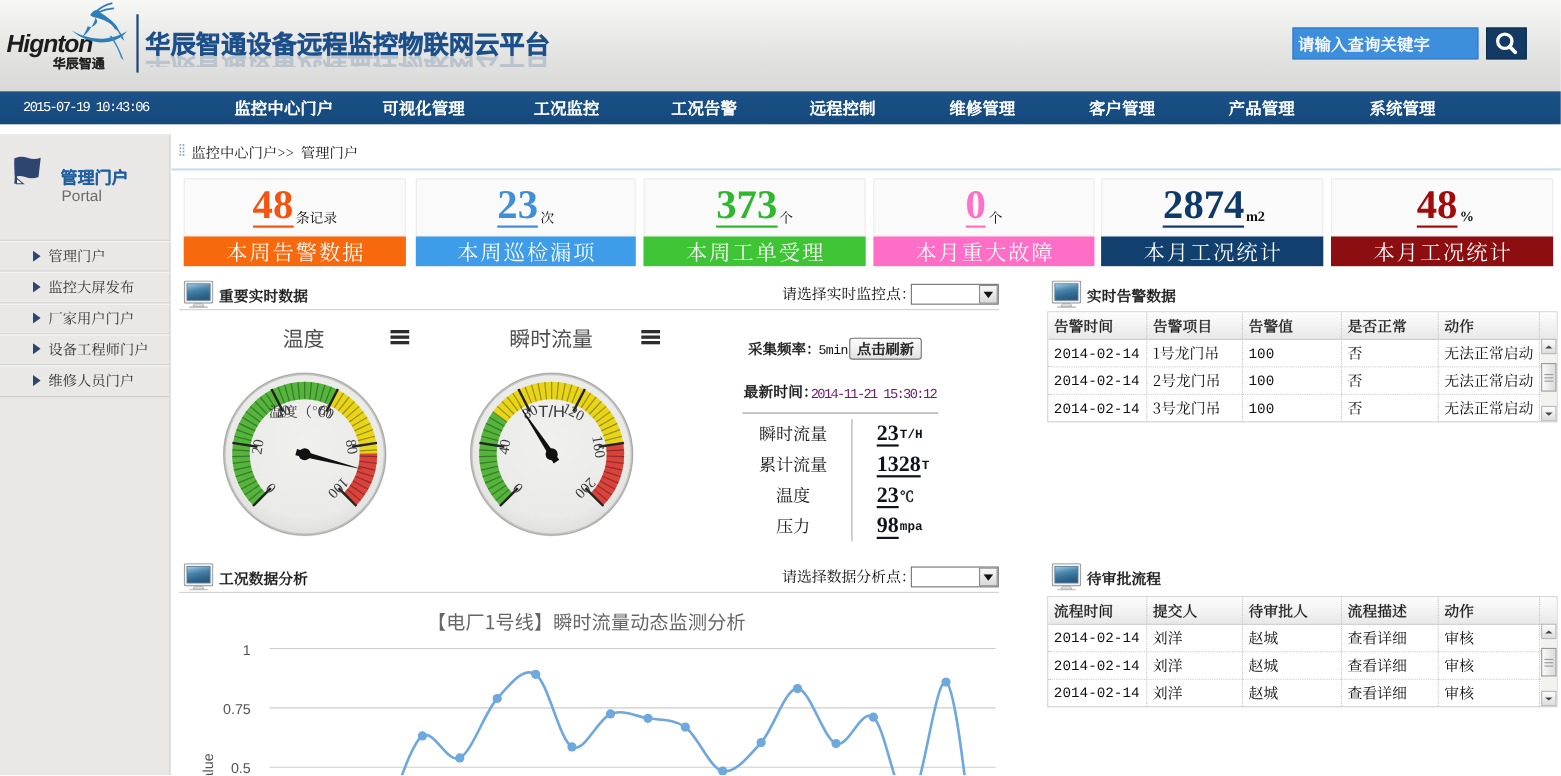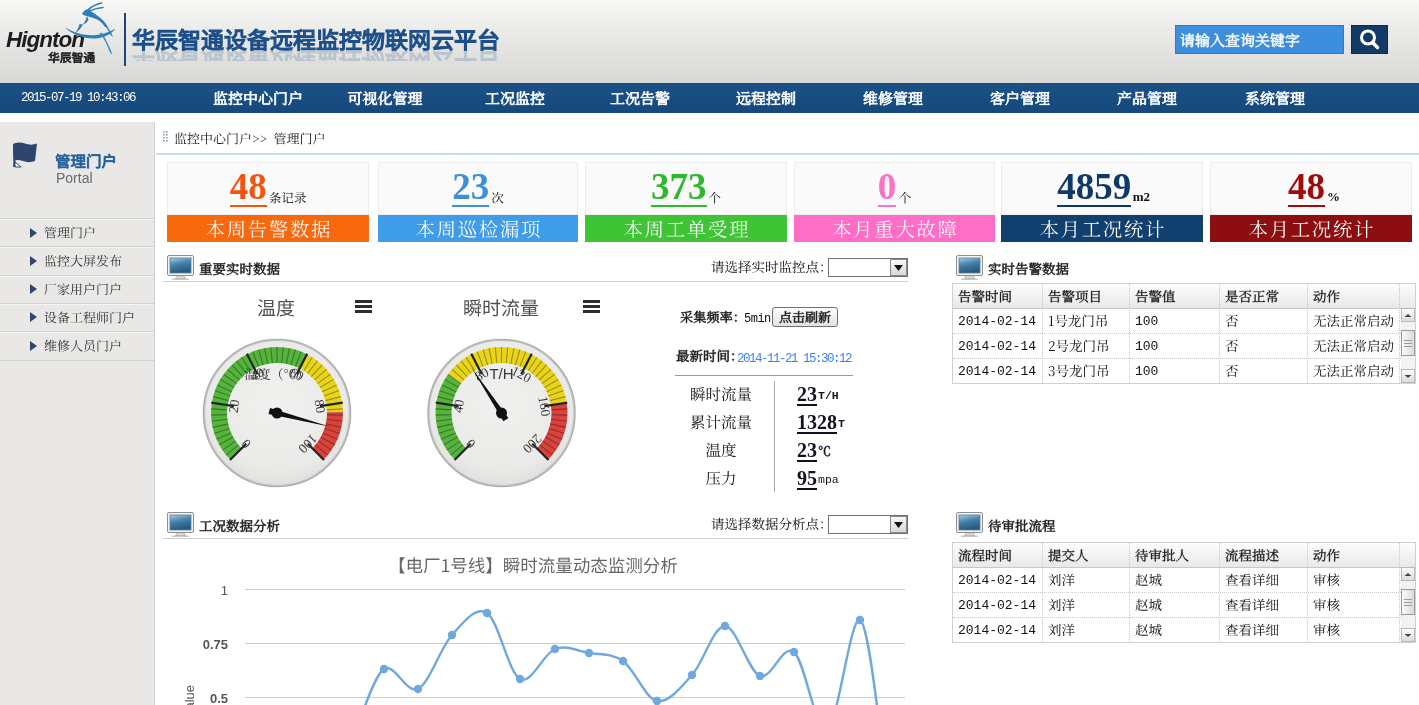--- a/index.html
+++ b/index.html
@@ -247,21 +247,21 @@
 <div style="position:absolute;left:378px;top:215px;width:200px;height:27px;background:#3e9ce8"></div>
 <div style="position:absolute;left:452.15px;top:167.5px;font-family:'Liberation Serif',monospace;font-size:37px;color:#3e8ed8;font-weight:bold;line-height:1;white-space:nowrap;border-bottom:2px solid #3e8ed8">23</div>
 <div style="position:absolute;left:585px;top:162px;width:202px;height:53px;background:#fafafa;border:1px solid #ececec;box-sizing:border-box"></div>
 <div style="position:absolute;left:585px;top:215px;width:202px;height:27px;background:#3fc435"></div>
 <div style="position:absolute;left:651.1px;top:167.5px;font-family:'Liberation Serif',monospace;font-size:37px;color:#2eb82e;font-weight:bold;line-height:1;white-space:nowrap;border-bottom:2px solid #2eb82e">373</div>
 <div style="position:absolute;left:794px;top:162px;width:201px;height:53px;background:#fafafa;border:1px solid #ececec;box-sizing:border-box"></div>
 <div style="position:absolute;left:794px;top:215px;width:201px;height:27px;background:#fe6ec6"></div>
 <div style="position:absolute;left:877.7px;top:167.5px;font-family:'Liberation Serif',monospace;font-size:37px;color:#ff70c8;font-weight:bold;line-height:1;white-space:nowrap;border-bottom:2px solid #ff70c8">0</div>
 <div style="position:absolute;left:1001px;top:162px;width:202px;height:53px;background:#fafafa;border:1px solid #ececec;box-sizing:border-box"></div>
 <div style="position:absolute;left:1001px;top:215px;width:202px;height:27px;background:#11406f"></div>
-<div style="position:absolute;left:1057.3px;top:167.5px;font-family:'Liberation Serif',monospace;font-size:37px;color:#0f3a68;font-weight:bold;line-height:1;white-space:nowrap;border-bottom:2px solid #0f3a68">4859</div>
+<div style="position:absolute;left:1057.3px;top:167.5px;font-family:'Liberation Serif',monospace;font-size:37px;color:#0f3a68;font-weight:bold;line-height:1;white-space:nowrap;border-bottom:2px solid #0f3a68">2874</div>
 <div style="position:absolute;left:1132.7px;top:190px;font-family:'Liberation Serif',monospace;font-size:13px;color:#111;font-weight:bold;line-height:1;white-space:nowrap">m2</div>
 <div style="position:absolute;left:1210px;top:162px;width:202px;height:53px;background:#fafafa;border:1px solid #ececec;box-sizing:border-box"></div>
 <div style="position:absolute;left:1210px;top:215px;width:202px;height:27px;background:#8c0e10"></div>
 <div style="position:absolute;left:1287.9px;top:167.5px;font-family:'Liberation Serif',monospace;font-size:37px;color:#a00c0c;font-weight:bold;line-height:1;white-space:nowrap;border-bottom:2px solid #a00c0c">48</div>
 <div style="position:absolute;left:1327.1px;top:190px;font-family:'Liberation Serif',monospace;font-size:13px;color:#111;font-weight:bold;line-height:1;white-space:nowrap">%</div>
 <svg width="0" height="0" style="position:absolute">
       <defs>
 <linearGradient id="scr" x1="0" y1="0" x2="0.3" y2="1">
 <stop offset="0" stop-color="#a8cfe4"></stop>
           <stop offset="0.45" stop-color="#4985ad"></stop>
@@ -462,30 +462,30 @@
       </g>
     </svg>
 <div style="position:absolute;left:355px;top:300px;width:17px;height:2.6px;background:#2d2d2d"></div>
 <div style="position:absolute;left:355px;top:305px;width:17px;height:2.6px;background:#2d2d2d"></div>
 <div style="position:absolute;left:355px;top:310px;width:17px;height:2.6px;background:#2d2d2d"></div>
 <div style="position:absolute;left:583px;top:300px;width:17px;height:2.6px;background:#2d2d2d"></div>
 <div style="position:absolute;left:583px;top:305px;width:17px;height:2.6px;background:#2d2d2d"></div>
 <div style="position:absolute;left:583px;top:310px;width:17px;height:2.6px;background:#2d2d2d"></div>
 <div style="position:absolute;left:744px;top:313px;font-family:'Liberation Mono',monospace;font-size:12px;color:#111;font-weight:normal;line-height:1;white-space:nowrap;letter-spacing:-0.5px">5min</div>
 <div style="position:absolute;left:772px;top:307px;width:66px;height:20px;background:linear-gradient(#fdfdfd,#e2e2e2);border:1px solid #707070;border-radius:3px;box-sizing:border-box"></div>
-<div style="position:absolute;left:737px;top:353px;font-family:'Liberation Mono',monospace;font-size:12.5px;color:#3b82f6;font-weight:normal;line-height:1;white-space:nowrap;letter-spacing:-1.5px">2014-11-21 15:30:12</div>
+<div style="position:absolute;left:737px;top:353px;font-family:'Liberation Mono',monospace;font-size:12.5px;color:#701a75;font-weight:normal;line-height:1;white-space:nowrap;letter-spacing:-1.5px">2014-11-21 15:30:12</div>
 <div style="position:absolute;left:675px;top:375px;width:178px;height:1px;background:#999"></div>
 <div style="position:absolute;left:774px;top:381px;width:1px;height:111px;background:#aaa"></div>
 <div style="position:absolute;left:797px;top:384px;font-family:'Liberation Serif',monospace;font-size:20px;color:#10131f;font-weight:bold;line-height:1;white-space:nowrap;border-bottom:2px solid #10131f">23</div>
 <div style="position:absolute;left:818px;top:390px;font-family:'Liberation Mono',monospace;font-size:11.5px;color:#10131f;font-weight:bold;line-height:1;white-space:nowrap">T/H</div>
 <div style="position:absolute;left:797px;top:412px;font-family:'Liberation Serif',monospace;font-size:20px;color:#10131f;font-weight:bold;line-height:1;white-space:nowrap;border-bottom:2px solid #10131f">1328</div>
 <div style="position:absolute;left:838px;top:418px;font-family:'Liberation Mono',monospace;font-size:11.5px;color:#10131f;font-weight:bold;line-height:1;white-space:nowrap">T</div>
 <div style="position:absolute;left:797px;top:440px;font-family:'Liberation Serif',monospace;font-size:20px;color:#10131f;font-weight:bold;line-height:1;white-space:nowrap;border-bottom:2px solid #10131f">23</div>
-<div style="position:absolute;left:797px;top:468px;font-family:'Liberation Serif',monospace;font-size:20px;color:#10131f;font-weight:bold;line-height:1;white-space:nowrap;border-bottom:2px solid #10131f">95</div>
-<div style="position:absolute;left:818px;top:474px;font-family:'Liberation Mono',monospace;font-size:11.5px;color:#10131f;font-weight:normal;line-height:1;white-space:nowrap">mpa</div>
+<div style="position:absolute;left:797px;top:468px;font-family:'Liberation Serif',monospace;font-size:20px;color:#10131f;font-weight:bold;line-height:1;white-space:nowrap;border-bottom:2px solid #10131f">98</div>
+<div style="position:absolute;left:818px;top:474px;font-family:'Liberation Mono',monospace;font-size:11.5px;color:#10131f;font-weight:bold;line-height:1;white-space:nowrap">mpa</div>
 <div style="position:absolute;left:952px;top:283px;width:464px;height:101px;border:1px solid #d0d0d0;box-sizing:border-box"></div>
 <div style="position:absolute;left:953px;top:284px;width:462px;height:25px;background:linear-gradient(#fdfdfd,#e8e8e8);border-bottom:1px solid #c8c8c8;box-sizing:border-box"></div>
 <div style="position:absolute;left:1042px;top:284px;width:1px;height:99px;border-left:1px dotted #c4c4c4"></div>
 <div style="position:absolute;left:1129px;top:284px;width:1px;height:99px;border-left:1px dotted #c4c4c4"></div>
 <div style="position:absolute;left:1219px;top:284px;width:1px;height:99px;border-left:1px dotted #c4c4c4"></div>
 <div style="position:absolute;left:1307px;top:284px;width:1px;height:99px;border-left:1px dotted #c4c4c4"></div>
 <div style="position:absolute;left:1399px;top:284px;width:1px;height:99px;border-left:1px dotted #c4c4c4"></div>
 <div style="position:absolute;left:958px;top:314.5px;font-family:'Liberation Mono',monospace;font-size:13px;color:#111;font-weight:normal;line-height:1;white-space:nowrap">2014-02-14</div>
 <div style="position:absolute;left:1135px;top:314.5px;font-family:'Liberation Mono',monospace;font-size:13px;color:#111;font-weight:normal;line-height:1;white-space:nowrap">100</div>
 <div style="position:absolute;left:953px;top:333px;width:462px;height:1px;border-top:1px dotted #cccccc"></div>
@@ -526,22 +526,22 @@
     </svg>
 <div style="position:absolute;left:1400.5px;top:628px;width:14px;height:14px;background:linear-gradient(#fcfcfc,#dcdcdc);border:1px solid #b8b8b8;box-sizing:border-box"></div>
 <svg style="position:absolute;left:1403.5px;top:632.5px" width="8" height="5" viewBox="0 0 14 5">
       <path d="M1 0 L13 0 L7 5 Z" fill="#444"></path>
     </svg>
 <div style="position:absolute;left:1400.5px;top:589px;width:14px;height:26px;background:linear-gradient(90deg,#fafafa,#dadada);border:1px solid #9a9a9a;box-sizing:border-box"></div>
 <div style="position:absolute;left:1403.5px;top:599px;width:8px;height:1px;background:#9a9a9a"></div>
 <div style="position:absolute;left:1403.5px;top:602px;width:8px;height:1px;background:#9a9a9a"></div>
 <div style="position:absolute;left:1403.5px;top:605px;width:8px;height:1px;background:#9a9a9a"></div>
 <div style="position:absolute;left:228px;top:584px;font-family:'Liberation Sans',monospace;font-size:13px;color:#555;font-weight:normal;line-height:1;white-space:nowrap;transform:translateX(-100%)">1</div>
-<div style="position:absolute;left:228px;top:638px;font-family:'Liberation Sans',monospace;font-size:13px;color:#555;font-weight:bold;line-height:1;white-space:nowrap;transform:translateX(-100%)">0.75</div>
-<div style="position:absolute;left:228px;top:692px;font-family:'Liberation Sans',monospace;font-size:13px;color:#555;font-weight:bold;line-height:1;white-space:nowrap;transform:translateX(-100%)">0.5</div>
+<div style="position:absolute;left:228px;top:638px;font-family:'Liberation Sans',monospace;font-size:13px;color:#555;font-weight:normal;line-height:1;white-space:nowrap;transform:translateX(-100%)">0.75</div>
+<div style="position:absolute;left:228px;top:692px;font-family:'Liberation Sans',monospace;font-size:13px;color:#555;font-weight:normal;line-height:1;white-space:nowrap;transform:translateX(-100%)">0.5</div>
 <div style="position:absolute;left:183px;top:716px;font-family:'Liberation Sans',monospace;font-size:13px;color:#555;font-weight:normal;line-height:1;white-space:nowrap;transform:rotate(-90deg);transform-origin:left top">value</div>
 <svg style="position:absolute;left:0;top:0;pointer-events:none" width="1419" height="705" viewBox="0 0 1419 705">
       <line x1="245" y1="589.5" x2="905" y2="589.5" stroke="#ccc" stroke-width="1"></line>
       <line x1="245" y1="643.5" x2="905" y2="643.5" stroke="#ccc" stroke-width="1"></line>
       <line x1="245" y1="697.5" x2="905" y2="697.5" stroke="#ccc" stroke-width="1"></line>
       <path d="M356 730 C360.7 719.8 373.7 675.8 384 669 C394.3 662.2 406.7 694.7 418 689 C429.3 683.3 440.5 647.7 452 635 C463.5 622.3 475.7 605.7 487 613 C498.3 620.3 508.7 673 520 679 C531.3 685 543.5 653.3 555 649 C566.5 644.7 577.7 651 589 653 C600.3 655 611.7 653 623 661 C634.3 669 645.5 698.7 657 701 C668.5 703.3 680.7 687.5 692 675 C703.3 662.5 713.7 625.8 725 626 C736.3 626.2 748.5 671.7 760 676 C771.5 680.3 782.8 643 794 652 C805.2 661 816 735.3 827 730 C838 724.7 850.5 615 860 620 C869.5 625 880 736.7 884 760" fill="none" stroke="#6fa8dc" stroke-width="2.4"></path>
       <circle cx="384" cy="669" r="4.2" fill="#6fa8dc"></circle>
       <circle cx="418" cy="689" r="4.2" fill="#6fa8dc"></circle>
       <circle cx="452" cy="635" r="4.2" fill="#6fa8dc"></circle>
       <circle cx="487" cy="613" r="4.2" fill="#6fa8dc"></circle>

